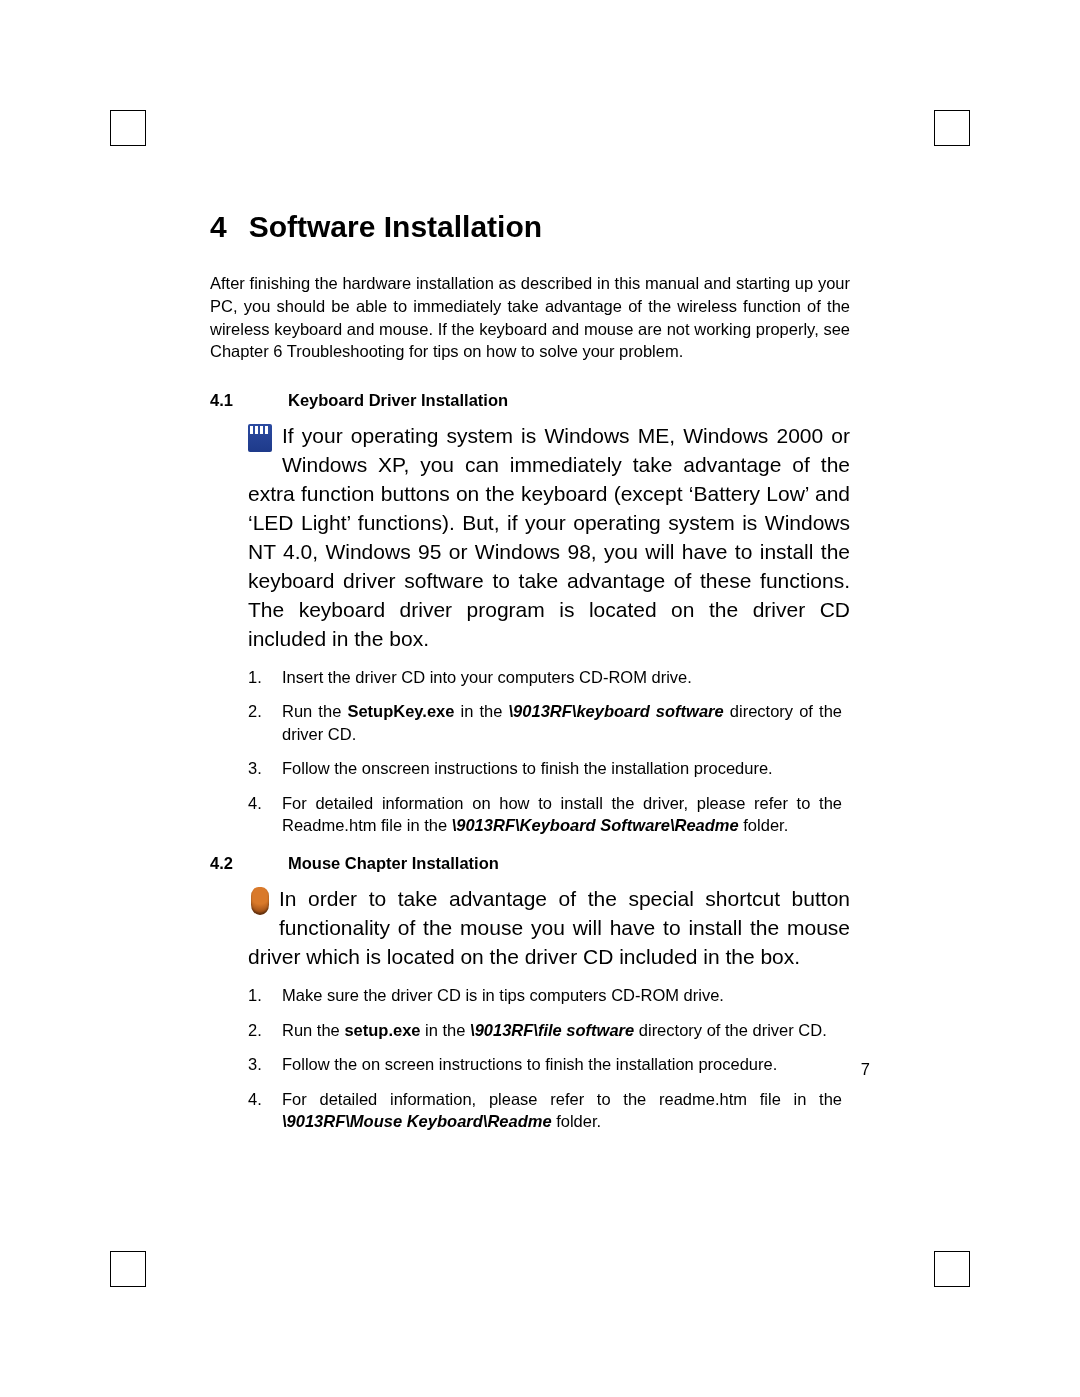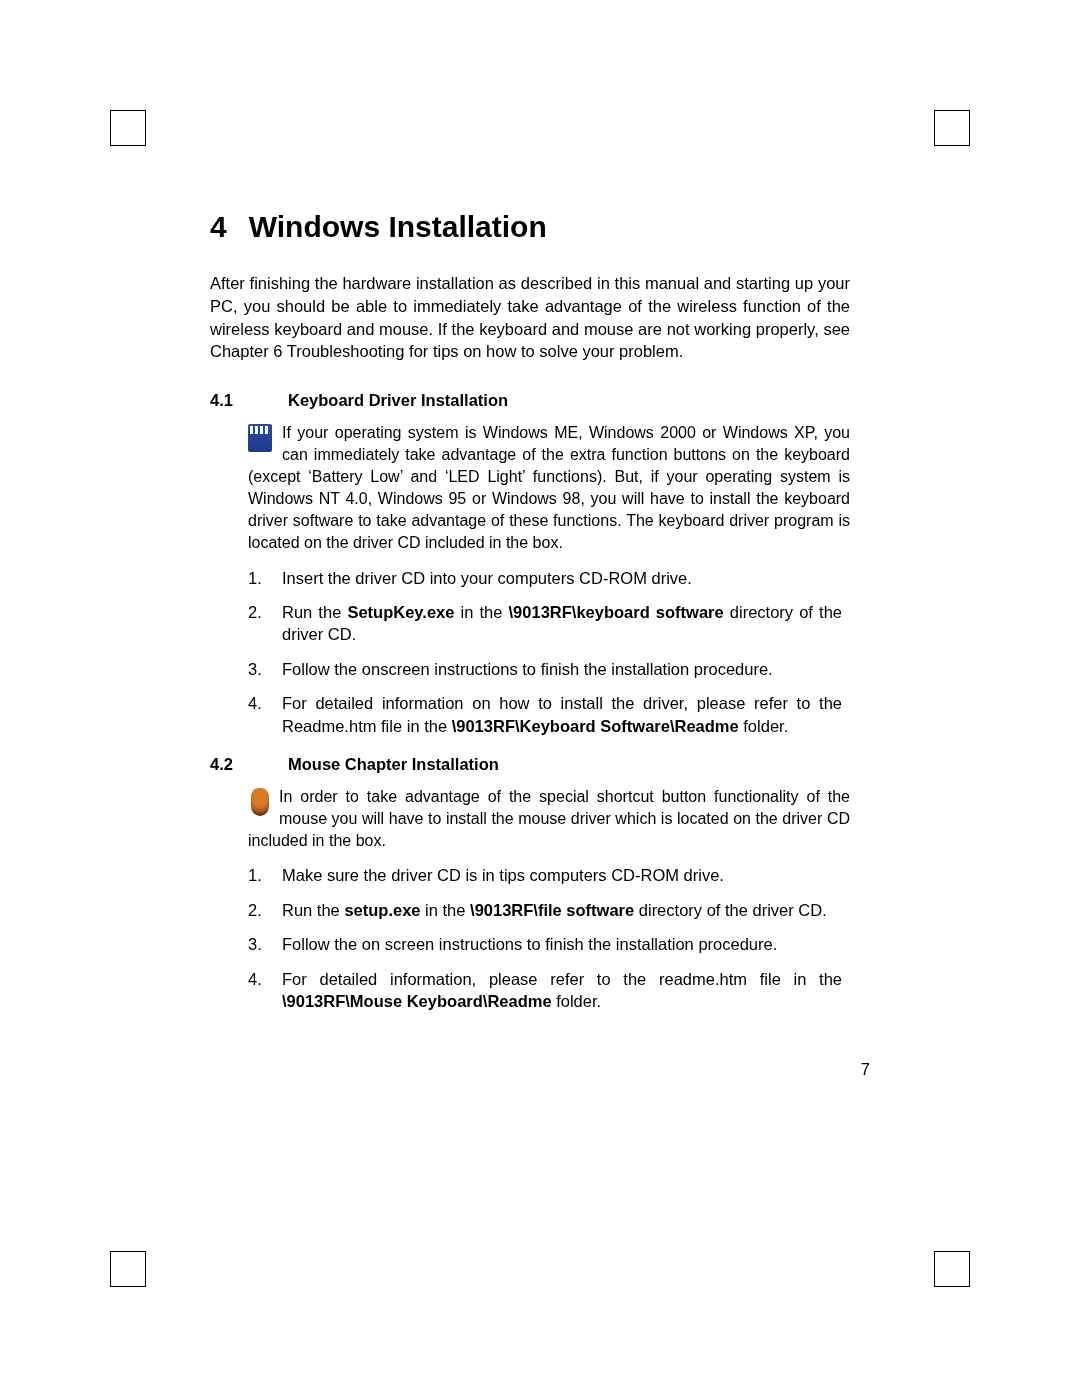--- a/index.html
+++ b/index.html
@@ -53,21 +53,21 @@
     margin: 4px 0 12px 0;
     gap: 40px;
   }
   .section-heading .num { width: 38px; flex: 0 0 38px; }
 
   .section-body {
     margin-left: 38px;
   }
 
   .lead {
-    font-size: 16px;
+    font-size: 21px;
     line-height: 1.38;
     text-align: justify;
     margin: 0 0 12px 0;
   }
   .icon-float {
     float: left;
     width: 24px;
     height: 28px;
     margin: 2px 10px 0 0;
   }
@@ -106,41 +106,41 @@
     margin: 0 8px 12px 0;
   }
   ol.steps > li::before {
     content: counter(step) ".";
     position: absolute;
     left: 0;
     top: 0;
   }
 
   .b { font-weight: bold; }
-  .bi { font-weight: bold; }
+  .bi { font-weight: bold; font-style: italic; }
 
   .page-num {
     position: absolute;
     right: 210px;
     top: 1060px;
     font-size: 16.5px;
   }
 </style>
 </head>
 <body>
 
 <div class="crop-mark tl"></div>
 <div class="crop-mark tr"></div>
 <div class="crop-mark bl"></div>
 <div class="crop-mark br"></div>
 
 <div class="page">
 
   <h1 class="chapter">
-    <span class="chapnum">4</span><span>Windows Installation</span>
+    <span class="chapnum">4</span><span>Software Installation</span>
   </h1>
 
   <p class="intro">After finishing the hardware installation as described in this manual and starting up your PC, you should be able to immediately take advantage of the wireless function of the wireless keyboard and mouse. If the keyboard and mouse are not working properly, see Chapter 6 Troubleshooting for tips on how to solve your problem.</p>
 
   <div id="sections">
       <div class="section">
         <div class="section-heading">
           <span class="num">4.1</span>
           <span>Keyboard Driver Installation</span>
         </div>

